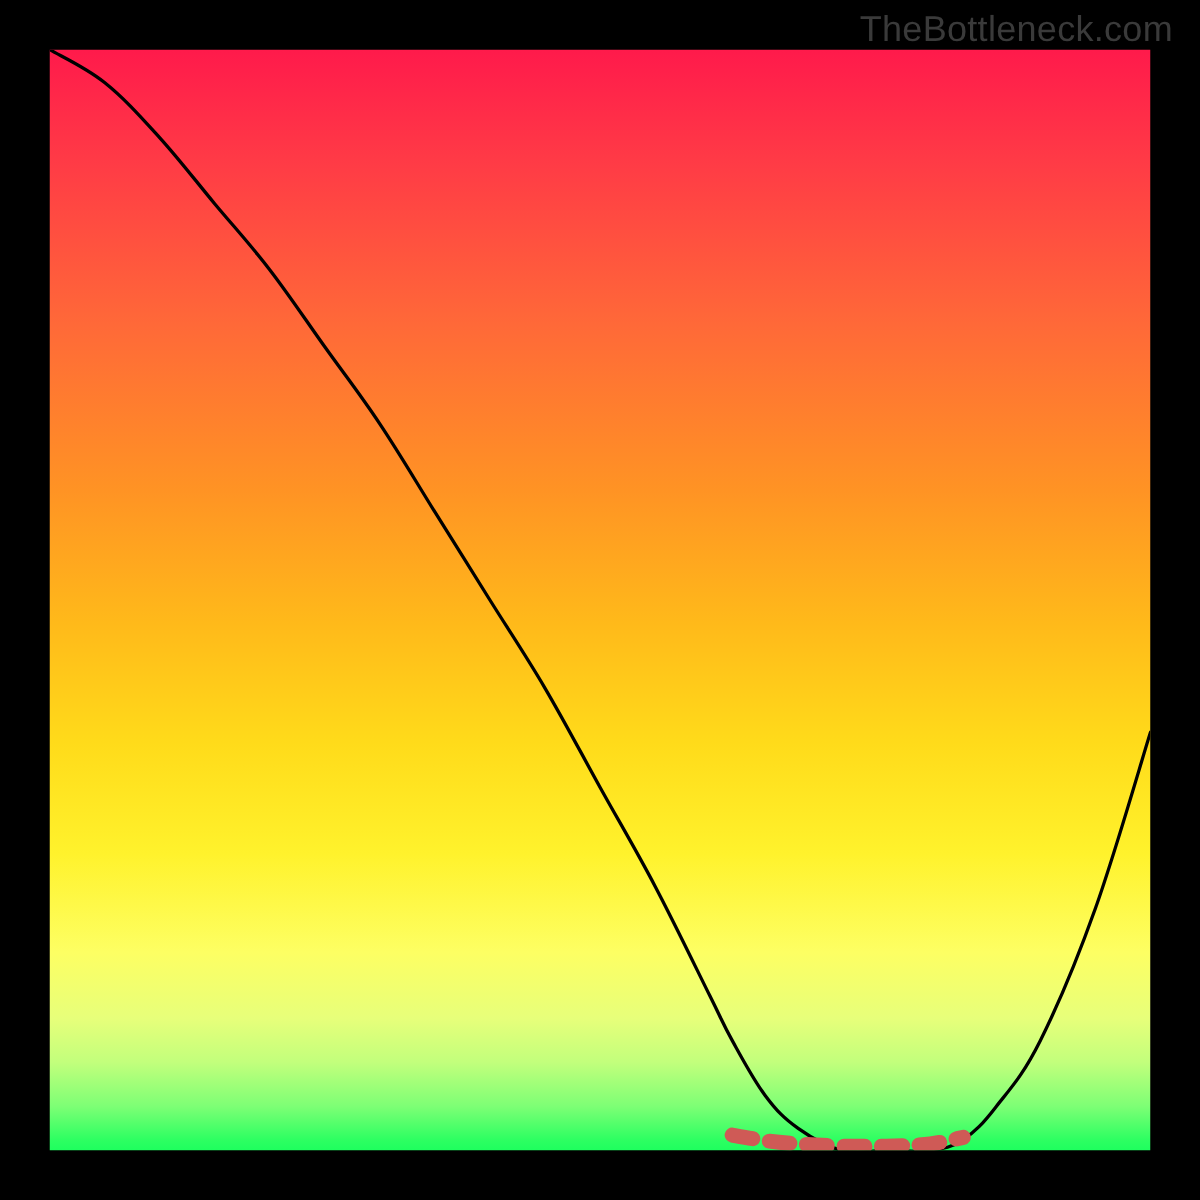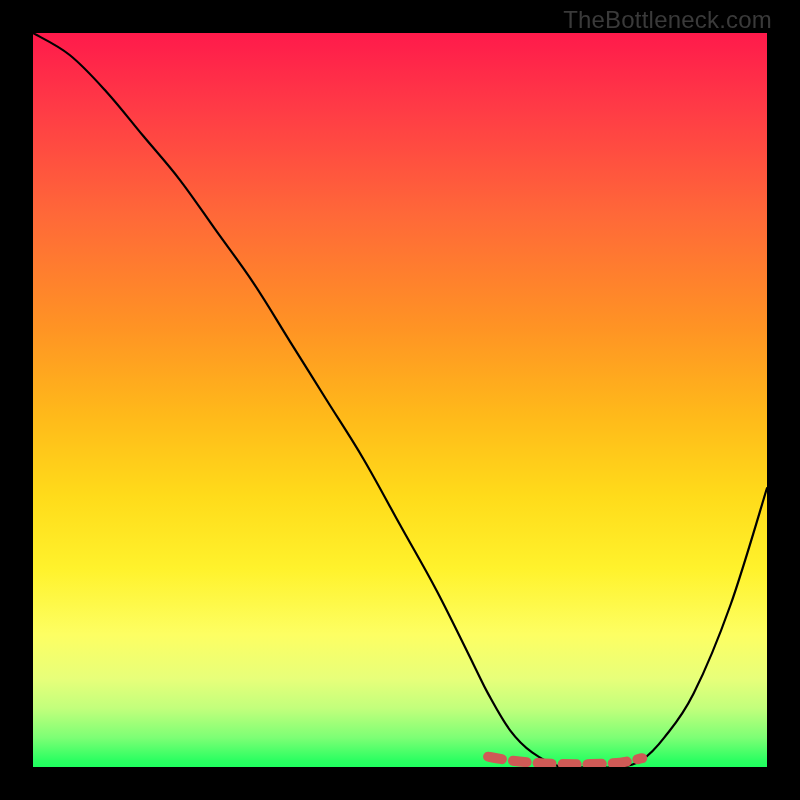--- a/index.html
+++ b/index.html
@@ -13,21 +13,21 @@
   }
   .frame {
     position: relative;
     width: 800px;
     height: 800px;
     background: #000;
   }
   .watermark {
     position: absolute;
     top: 6px;
-    right: 28px;
+    right: 18px;
     color: #3a3a3a;
     font-size: 24px;
     font-weight: 500;
     letter-spacing: 0.2px;
     user-select: none;
   }
   .plot {
     position: absolute;
     left: 33px;
     top: 33px;

